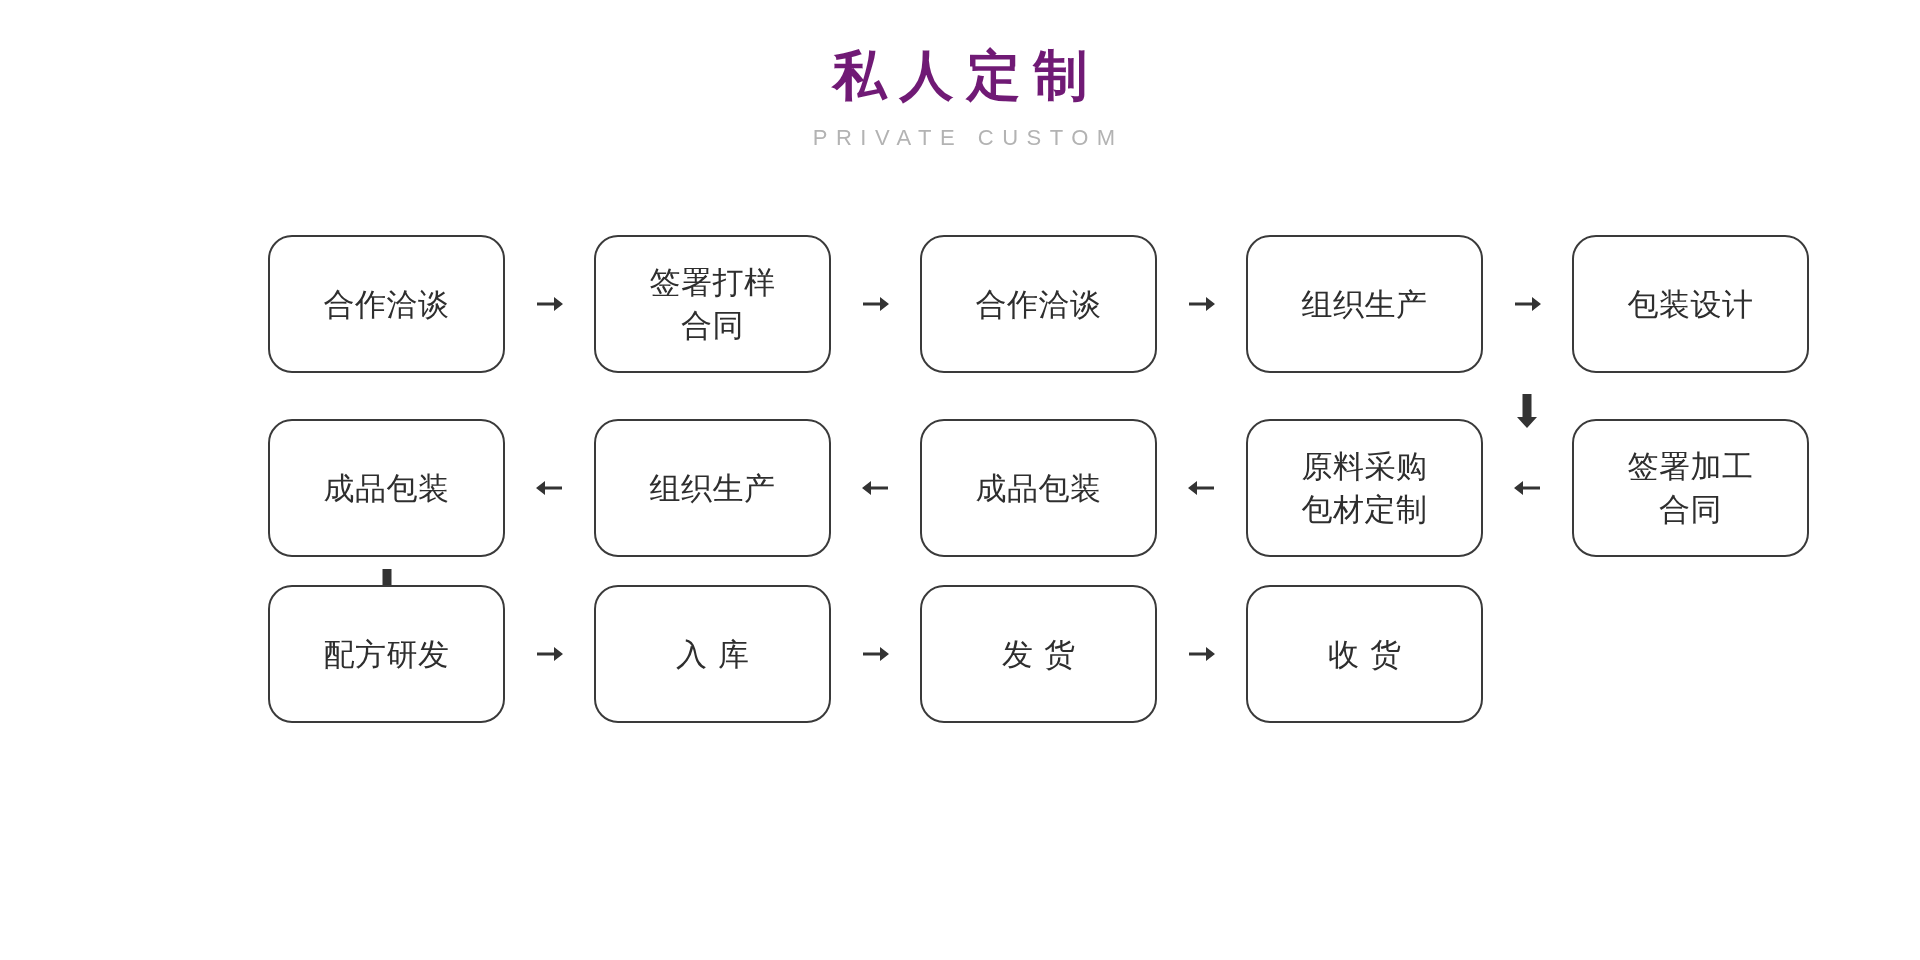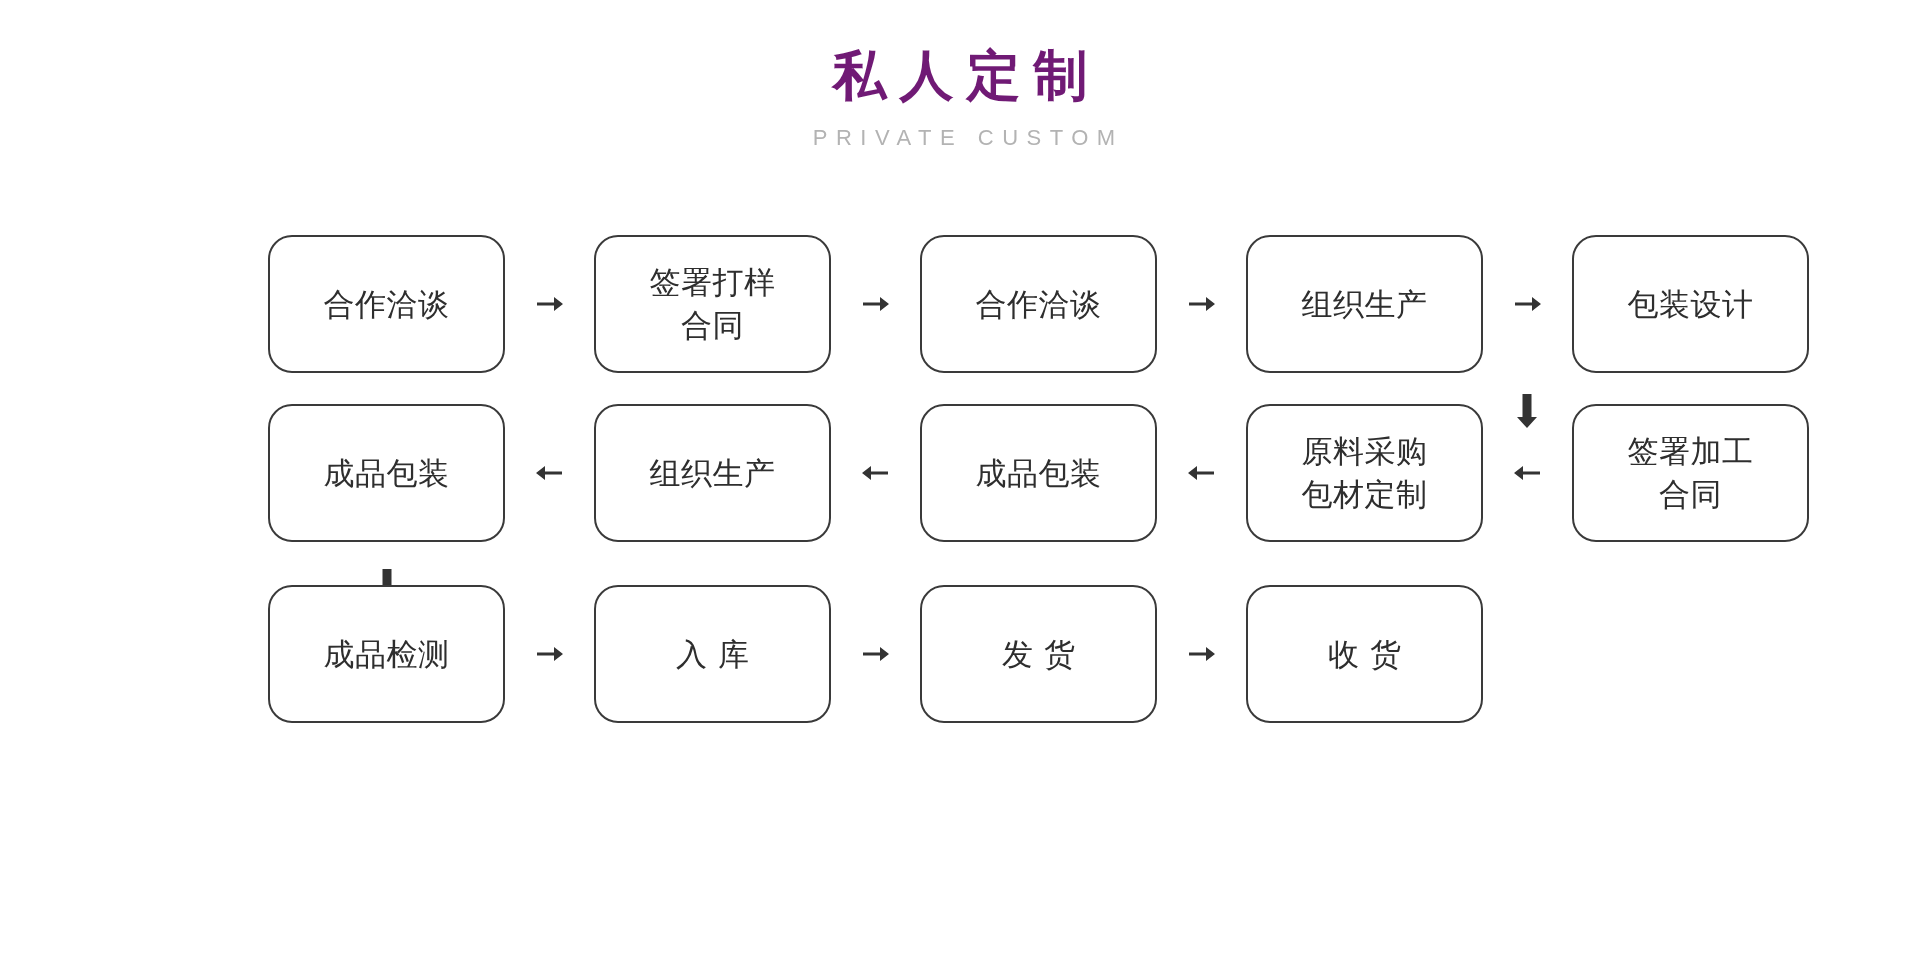--- a/index.html
+++ b/index.html
@@ -60,21 +60,21 @@
   }
 
   .row {
     position: absolute;
     display: flex;
     align-items: center;
     height: 140px;
     gap: 24px;
   }
   .row-1 { left: 268px; top: 234px; }
-  .row-2 { left: 268px; top: 403px; }
+  .row-2 { left: 268px; top: 418px; }
   .row-3 { left: 268px; top: 584px; }
 
   .node {
     width: 237px;
     height: 138px;
     box-sizing: border-box;
     border: 2px solid #3a3a3a;
     border-radius: 24px;
     background: #ffffff;
     display: flex;
@@ -232,21 +232,21 @@
 
     <div class="v-arrow v-arrow-left">
       <svg width="40" height="44" viewBox="0 0 40 44">
         <path d="M15.5 4 H24.5 V27 H30 L20 38 L10 27 H15.5 Z" fill="#333333"></path>
       </svg>
     </div>
 
     <div class="row row-3">
 
       <div class="node">
-        <span class="node-label">成品检测</span>
+        <span class="node-label">配方研发</span>
       </div>
 
       <div class="h-arrow">
         <svg width="41" height="40" viewBox="0 0 41 40">
           <path d="M8 18.5 H25 V13 L34 20 L25 27 V21.5 H8 Z" fill="#333333"></path>
         </svg>
       </div>
 
       <div class="node">
         <span class="node-label spaced">入库</span>

